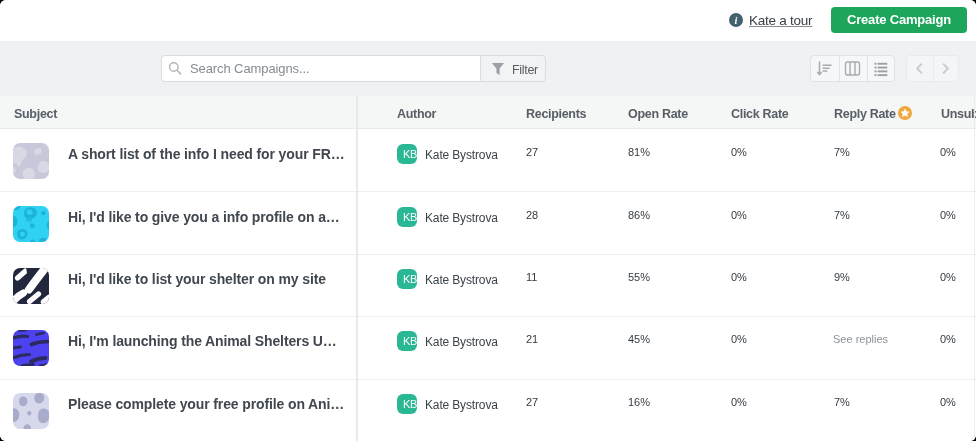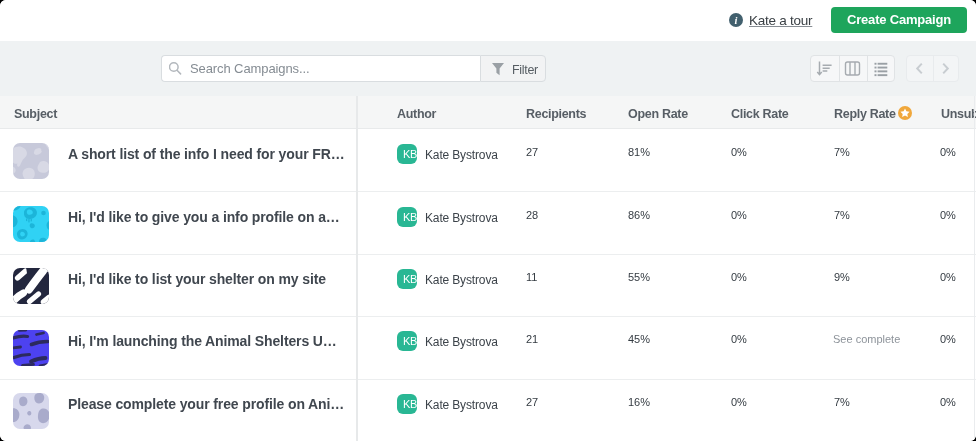--- a/index.html
+++ b/index.html
@@ -195,21 +195,21 @@
         <path d="M9.5,35.5 L20.5,34.3" stroke-width="2.8"></path>
         <path d="M27,35.8 L35,34.5" stroke-width="2.8"></path>
       </g>
     </svg></div>
     <div class="abs subj" style="left:68px">Hi, I'm launching the Animal Shelters U…</div>
     <div class="abs avatar">KB</div>
     <div class="abs name" style="left:425px">Kate Bystrova</div>
     <div class="abs val" style="left:526px">21</div>
     <div class="abs val" style="left:628px">45%</div>
     <div class="abs val" style="left:731px">0%</div>
-    <div class="abs val seerep" style="left:833px">See complete</div>
+    <div class="abs val seerep" style="left:833px">See replies</div>
     <div class="abs val" style="left:940px">0%</div>
   </div>
 
   <div class="abs row" style="top:379px;height:62px;">
     <div class="abs thumb"><svg width="36" height="36" viewBox="0 0 36 36">
       <rect width="36" height="36" fill="#d7d8ec"></rect>
       <g fill="#a9abcb">
         <path d="M7.5,4.5 C10,2.8 13,3.5 14,6 C15,8.5 14.5,11.5 12,12.8 C9.5,14 6.8,12.8 6.3,10 C5.9,7.8 6.2,5.7 7.5,4.5 Z"></path>
         <path d="M22.5,1.2 C25,-0.5 29,-0.3 30.5,2 C32,4.5 31.2,8.5 28.2,10 C25.2,11.3 22,9.8 21.5,6.5 C21.2,4.3 21.3,2.5 22.5,1.2 Z"></path>
         <path d="M-1,15.5 C2.5,14.5 5.8,17 6.3,20.5 C6.8,24.5 5,28 1.5,29 L-1,29 Z"></path>

